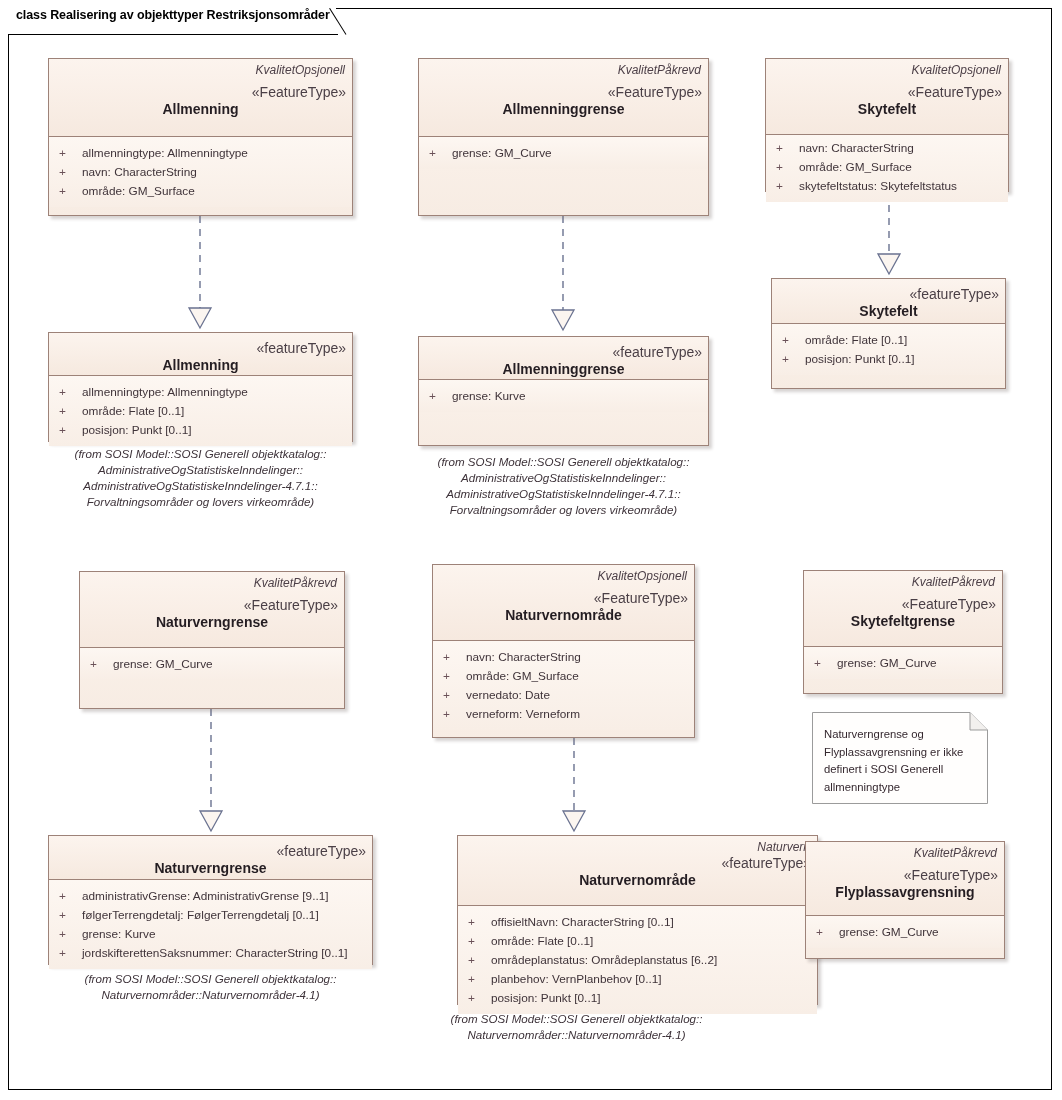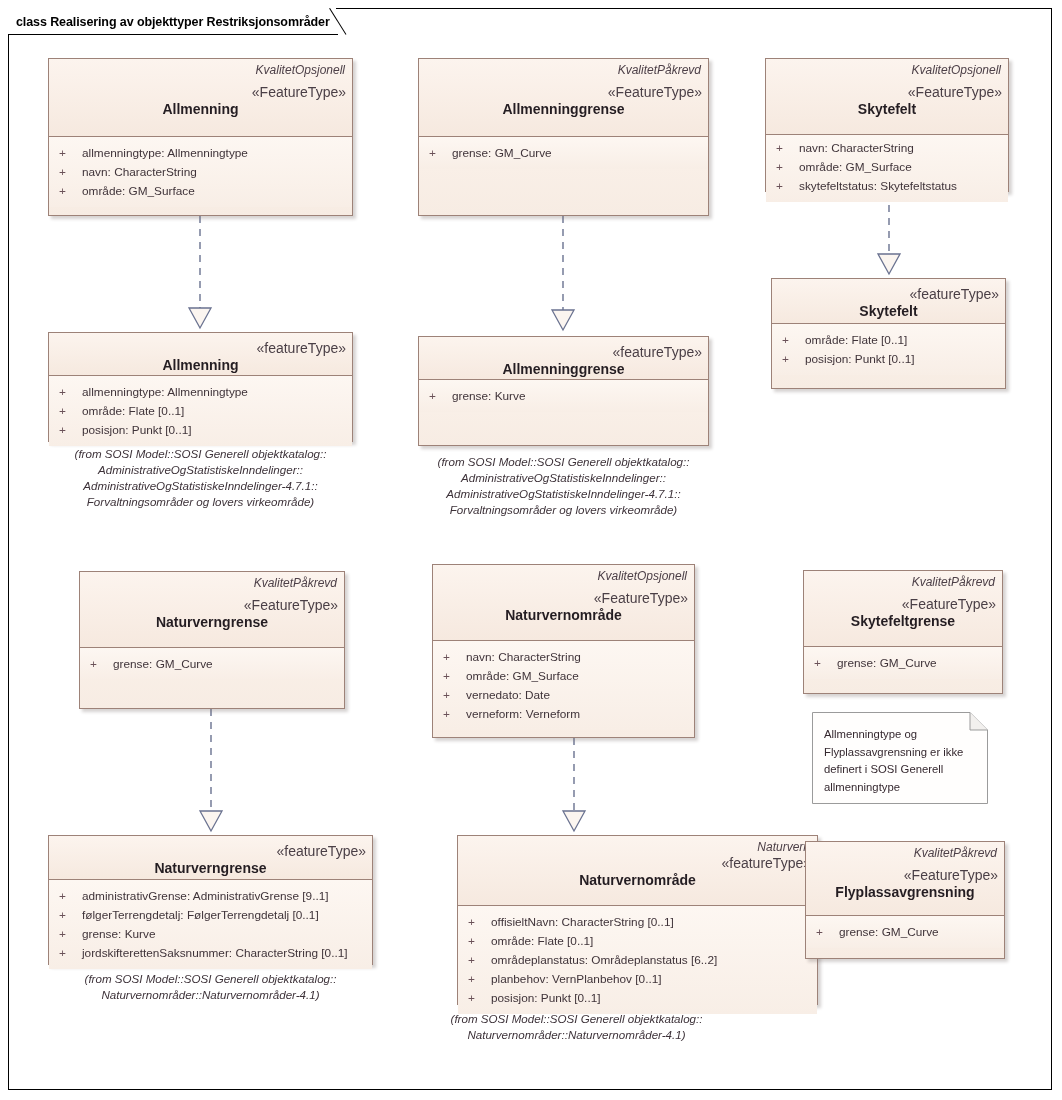--- a/index.html
+++ b/index.html
@@ -30,21 +30,21 @@
   }
   
   .frame-tab {
     position: absolute;
     left: 8px;
     top: 8px;
     height: 27px;
     box-sizing: border-box;
     background: #ffffff;
     display: flex;
-    align-items: center;
+    align-items: flex-start;
     padding: 0 6px 0 8px;
     z-index: 4;
   }
   .frame-tab-text {
     font-size: 12.5px;
     font-weight: bold;
     color: #000000;
     white-space: nowrap;
     letter-spacing: -0.1px;
   }
@@ -397,21 +397,21 @@
       </div>
     </div>
   </div>
 
   <div class="uml-note" style="left:812px; top:712px; width:176px; height:92px;">
     <svg width="176" height="92" viewBox="0 0 176 92">
       <polygon points="0.5,0.5 158,0.5 175.5,18 175.5,91.5 0.5,91.5" fill="#fffefd" stroke="#9b9b9b" stroke-width="1"></polygon>
       <polyline points="158,0.5 158,18 175.5,18" fill="#f2f0ee" stroke="#9b9b9b" stroke-width="1"></polyline>
     </svg>
     <div class="uml-note-text">
-      <div>Allmenningtype og</div>
+      <div>Naturverngrense og</div>
       <div>Flyplassavgrensning er ikke</div>
       <div>definert i SOSI Generell</div>
       <div>allmenningtype</div>
     </div>
   </div>
 
   <div class="uml-class" style="left:48px; top:835px; width:325px; height:130px;">
     <div class="uml-head nopkg" style="height:44px;">
       <div class="uml-stereo">«featureType»</div>
       <div class="uml-name">Naturverngrense</div>

